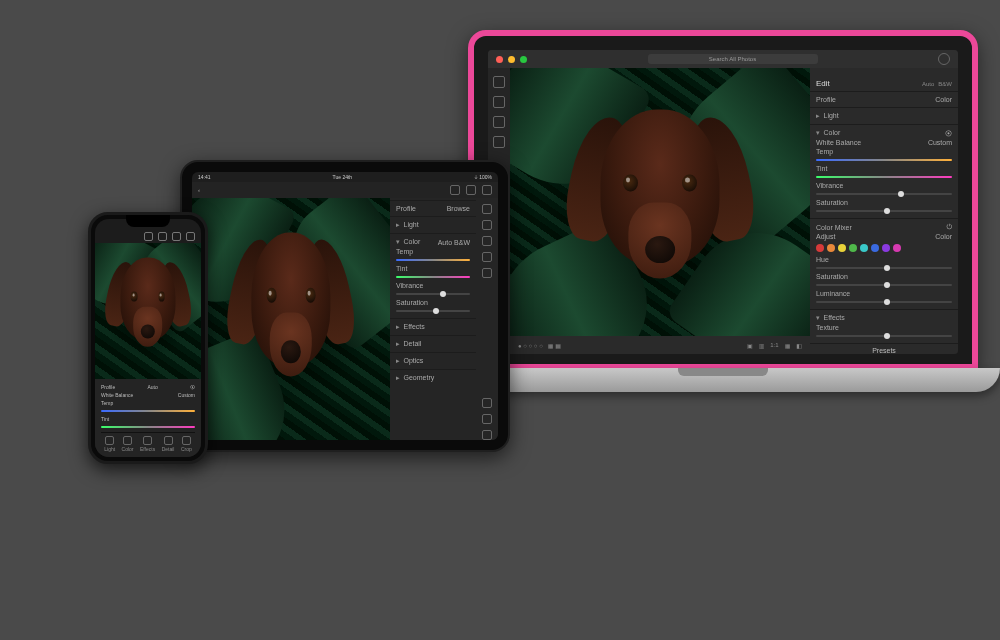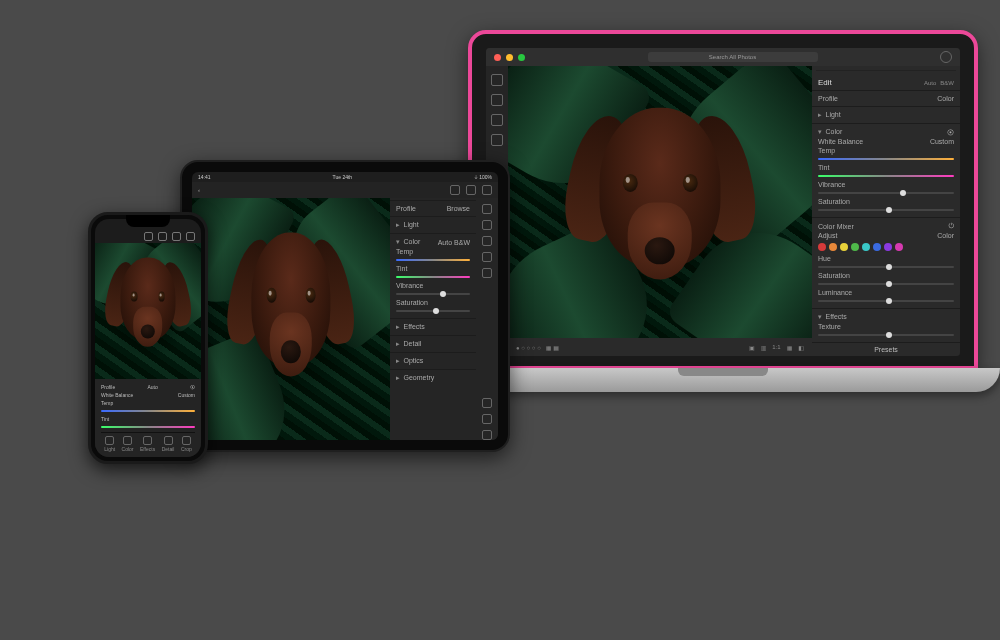--- a/index.html
+++ b/index.html
@@ -1,20 +1,20 @@
 <!DOCTYPE html>
 <html><head>
 <meta charset="utf-8">
 <style>
 html,body{margin:0;padding:0;width:1000px;height:640px;background:#4a4a4a;font-family:-apple-system,BlinkMacSystemFont,"Segoe UI",sans-serif;overflow:hidden;position:relative}
 *{box-sizing:border-box}
 
 
 .laptop{position:absolute;left:468px;top:30px;width:510px;height:420px}
-.laptop-bezel{position:absolute;left:0;top:0;width:510px;height:340px;background:#1a1a1a;border-radius:18px 18px 0 0;border:4px solid #ec4899;overflow:hidden;box-shadow:0 6px 20px rgba(0,0,0,.5)}
+.laptop-bezel{position:absolute;left:0;top:0;width:510px;height:340px;background:#1a1a1a;border-radius:18px 18px 0 0;border:6px solid #ec4899;overflow:hidden;box-shadow:0 6px 20px rgba(0,0,0,.5)}
 .laptop-screen{position:absolute;left:14px;top:14px;right:14px;bottom:10px;background:#2a2a2a;border-radius:4px;overflow:hidden}
 .laptop-base{position:absolute;left:-22px;top:338px;width:554px;height:24px;background:linear-gradient(#c8c8c8,#9a9a9a);border-radius:0 0 28px 28px;box-shadow:0 4px 10px rgba(0,0,0,.4)}
 .laptop-notch{position:absolute;left:50%;top:0;transform:translateX(-50%);width:90px;height:8px;background:#888;border-radius:0 0 6px 6px}
 
 
 .mac-top{height:18px;background:#2f2f2f;display:flex;align-items:center;padding:0 8px;gap:5px}
 .tl{width:7px;height:7px;border-radius:50%}
 .tl.r{background:#ff5f57}.tl.y{background:#febc2e}.tl.g{background:#28c840}
 .mac-search{margin:0 auto;height:10px;width:170px;border-radius:3px;background:#3c3c3c;color:#999;font-size:6px;line-height:10px;text-align:center}
 .mac-body{position:absolute;top:18px;bottom:0;left:0;right:0;display:flex;background:#232323}

